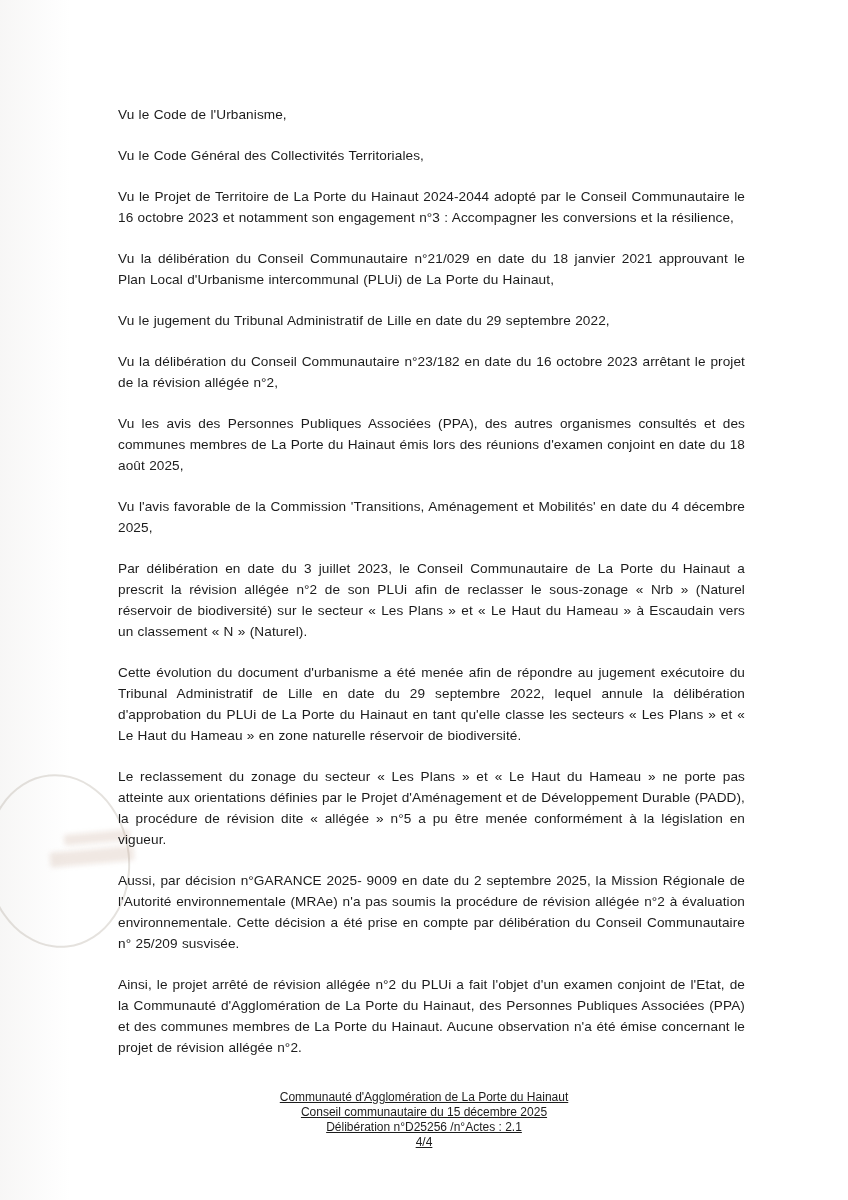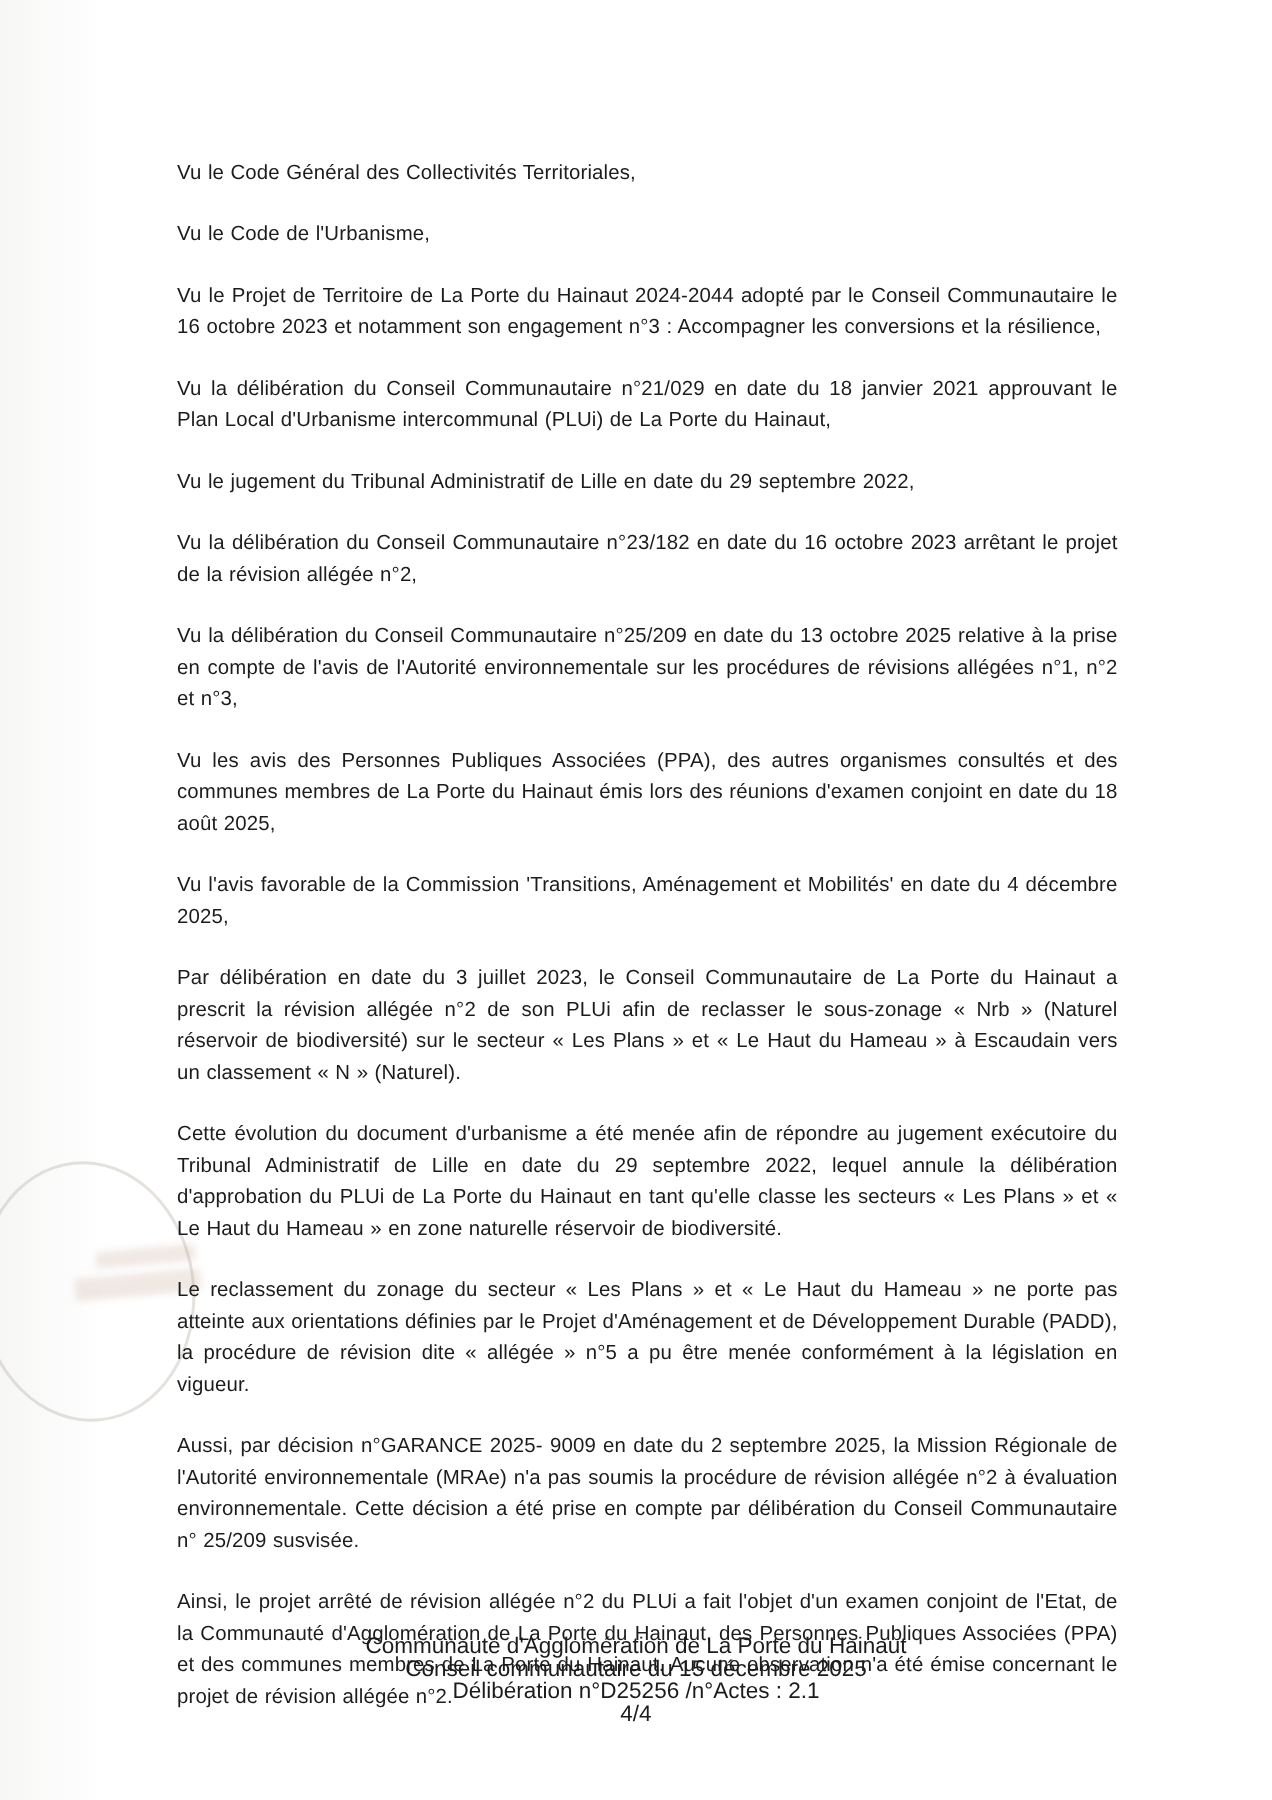--- a/index.html
+++ b/index.html
@@ -63,46 +63,46 @@
   }
   .considerations {
     margin-top: 20px;
   }
   .page-footer {
     position: absolute;
     left: 0;
     top: 1090px;
     width: 848px;
     text-align: center;
-    font-size: 15px;
+    font-size: 12px;
     line-height: 15px;
     color: #1c1c1c;
+    text-decoration: underline;
   }
   .page-footer div { margin: 0; }
 </style>
 </head>
 <body>
 
 <div class="page">
 
   <div class="scan-edge"></div>
 
   <div class="stamp"></div>
   <div class="stamp-bar b1"></div>
   <div class="stamp-bar b2"></div>
 
   <main class="doc">
     <section class="visas">
+        <p class="para">Vu le Code de l'Urbanisme,</p>
         <p class="para">Vu le Code Général des Collectivités Territoriales,</p>
-        <p class="para">Vu le Code de l'Urbanisme,</p>
         <p class="para">Vu le Projet de Territoire de La Porte du Hainaut 2024-2044 adopté par le Conseil Communautaire le 16 octobre 2023 et notamment son engagement n°3 : Accompagner les conversions et la résilience,</p>
         <p class="para">Vu la délibération du Conseil Communautaire n°21/029 en date du 18 janvier 2021 approuvant le Plan Local d'Urbanisme intercommunal (PLUi) de La Porte du Hainaut,</p>
         <p class="para">Vu le jugement du Tribunal Administratif de Lille en date du 29 septembre 2022,</p>
         <p class="para">Vu la délibération du Conseil Communautaire n°23/182 en date du 16 octobre 2023 arrêtant le projet de la révision allégée n°2,</p>
-        <p class="para">Vu la délibération du Conseil Communautaire n°25/209 en date du 13 octobre 2025 relative à la prise en compte de l'avis de l'Autorité environnementale sur les procédures de révisions allégées n°1, n°2 et n°3,</p>
         <p class="para">Vu les avis des Personnes Publiques Associées (PPA), des autres organismes consultés et des communes membres de La Porte du Hainaut émis lors des réunions d'examen conjoint en date du 18 août 2025,</p>
         <p class="para">Vu l'avis favorable de la Commission 'Transitions, Aménagement et Mobilités' en date du 4 décembre 2025,</p>
       </section>
 
     <section class="considerations">
         <p class="para">Par délibération en date du 3 juillet 2023, le Conseil Communautaire de La Porte du Hainaut a prescrit la révision allégée n°2 de son PLUi afin de reclasser le sous-zonage « Nrb » (Naturel réservoir de biodiversité) sur le secteur « Les Plans » et « Le Haut du Hameau » à Escaudain vers un classement « N » (Naturel).</p>
         <p class="para">Cette évolution du document d'urbanisme a été menée afin de répondre au jugement exécutoire du Tribunal Administratif de Lille en date du 29 septembre 2022, lequel annule la délibération d'approbation du PLUi de La Porte du Hainaut en tant qu'elle classe les secteurs « Les Plans » et « Le Haut du Hameau » en zone naturelle réservoir de biodiversité.</p>
         <p class="para">Le reclassement du zonage du secteur « Les Plans » et « Le Haut du Hameau » ne porte pas atteinte aux orientations définies par le Projet d'Aménagement et de Développement Durable (PADD), la procédure de révision dite « allégée » n°5 a pu être menée conformément à la législation en vigueur.</p>
         <p class="para">Aussi, par décision n°GARANCE 2025- 9009 en date du 2 septembre 2025, la Mission Régionale de l'Autorité environnementale (MRAe) n'a pas soumis la procédure de révision allégée n°2 à évaluation environnementale. Cette décision a été prise en compte par délibération du Conseil Communautaire n° 25/209 susvisée.</p>
         <p class="para">Ainsi, le projet arrêté de révision allégée n°2 du PLUi a fait l'objet d'un examen conjoint de l'Etat, de la Communauté d'Agglomération de La Porte du Hainaut, des Personnes Publiques Associées (PPA) et des communes membres de La Porte du Hainaut. Aucune observation n'a été émise concernant le projet de révision allégée n°2.</p>

